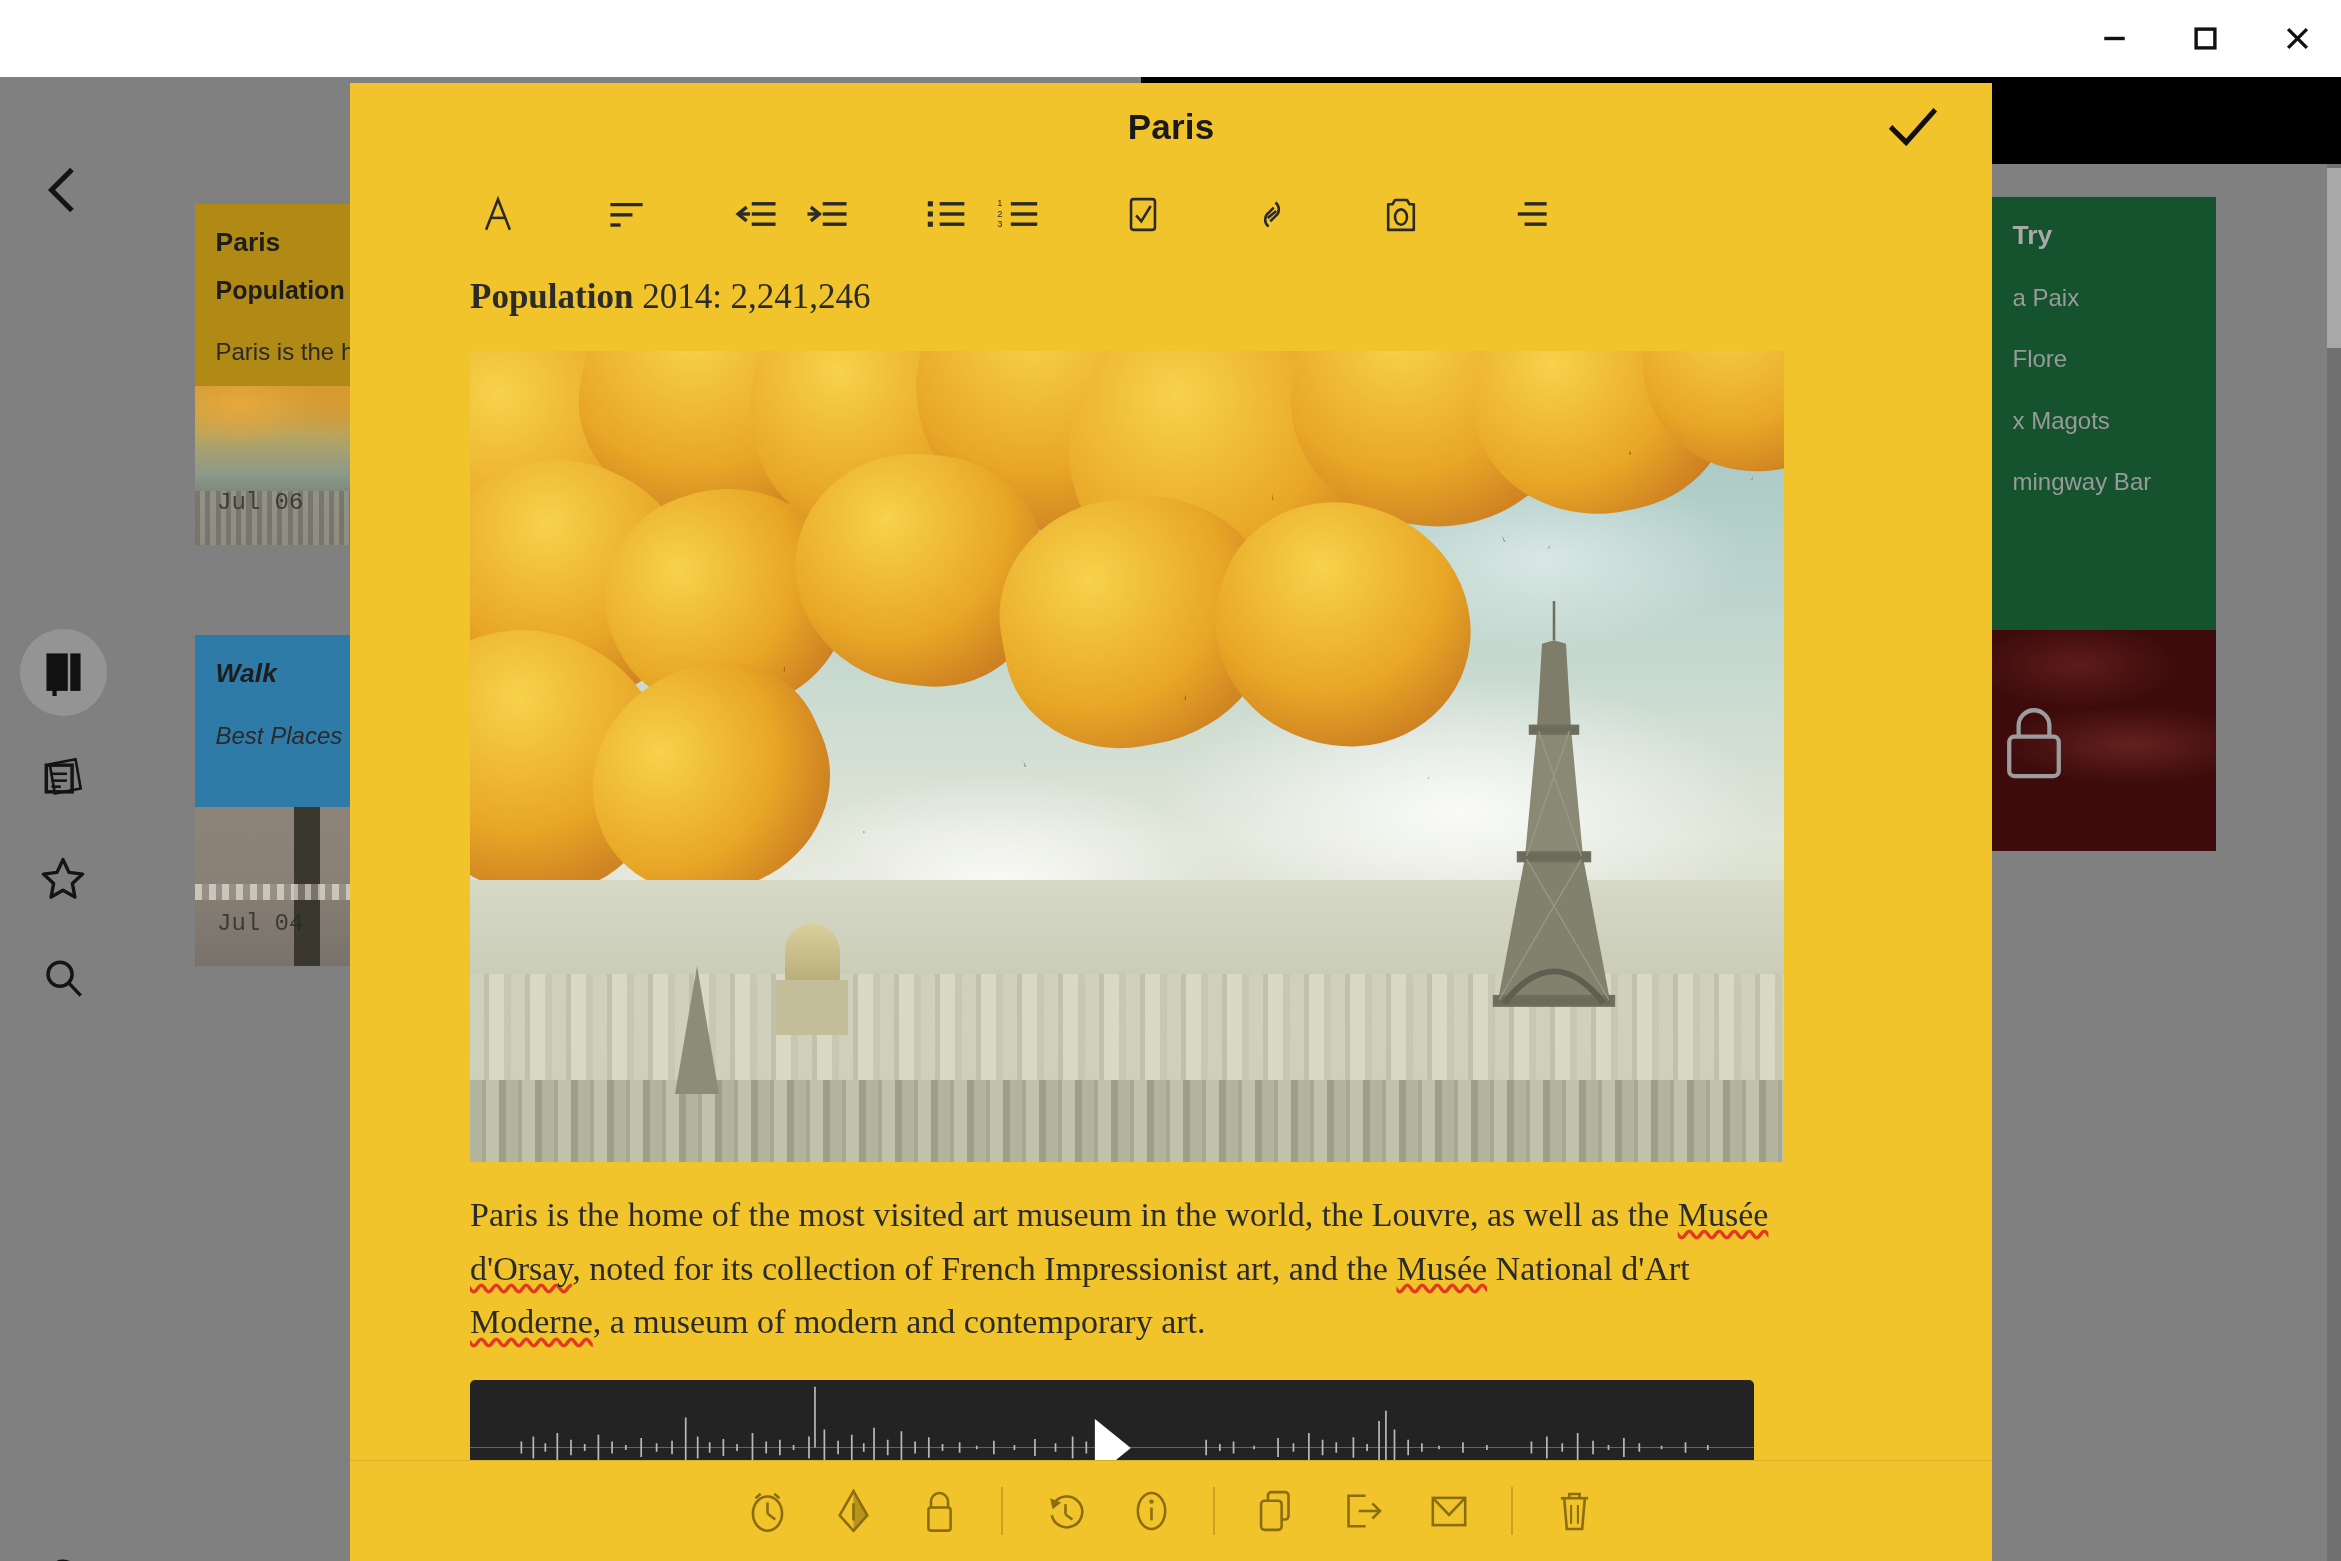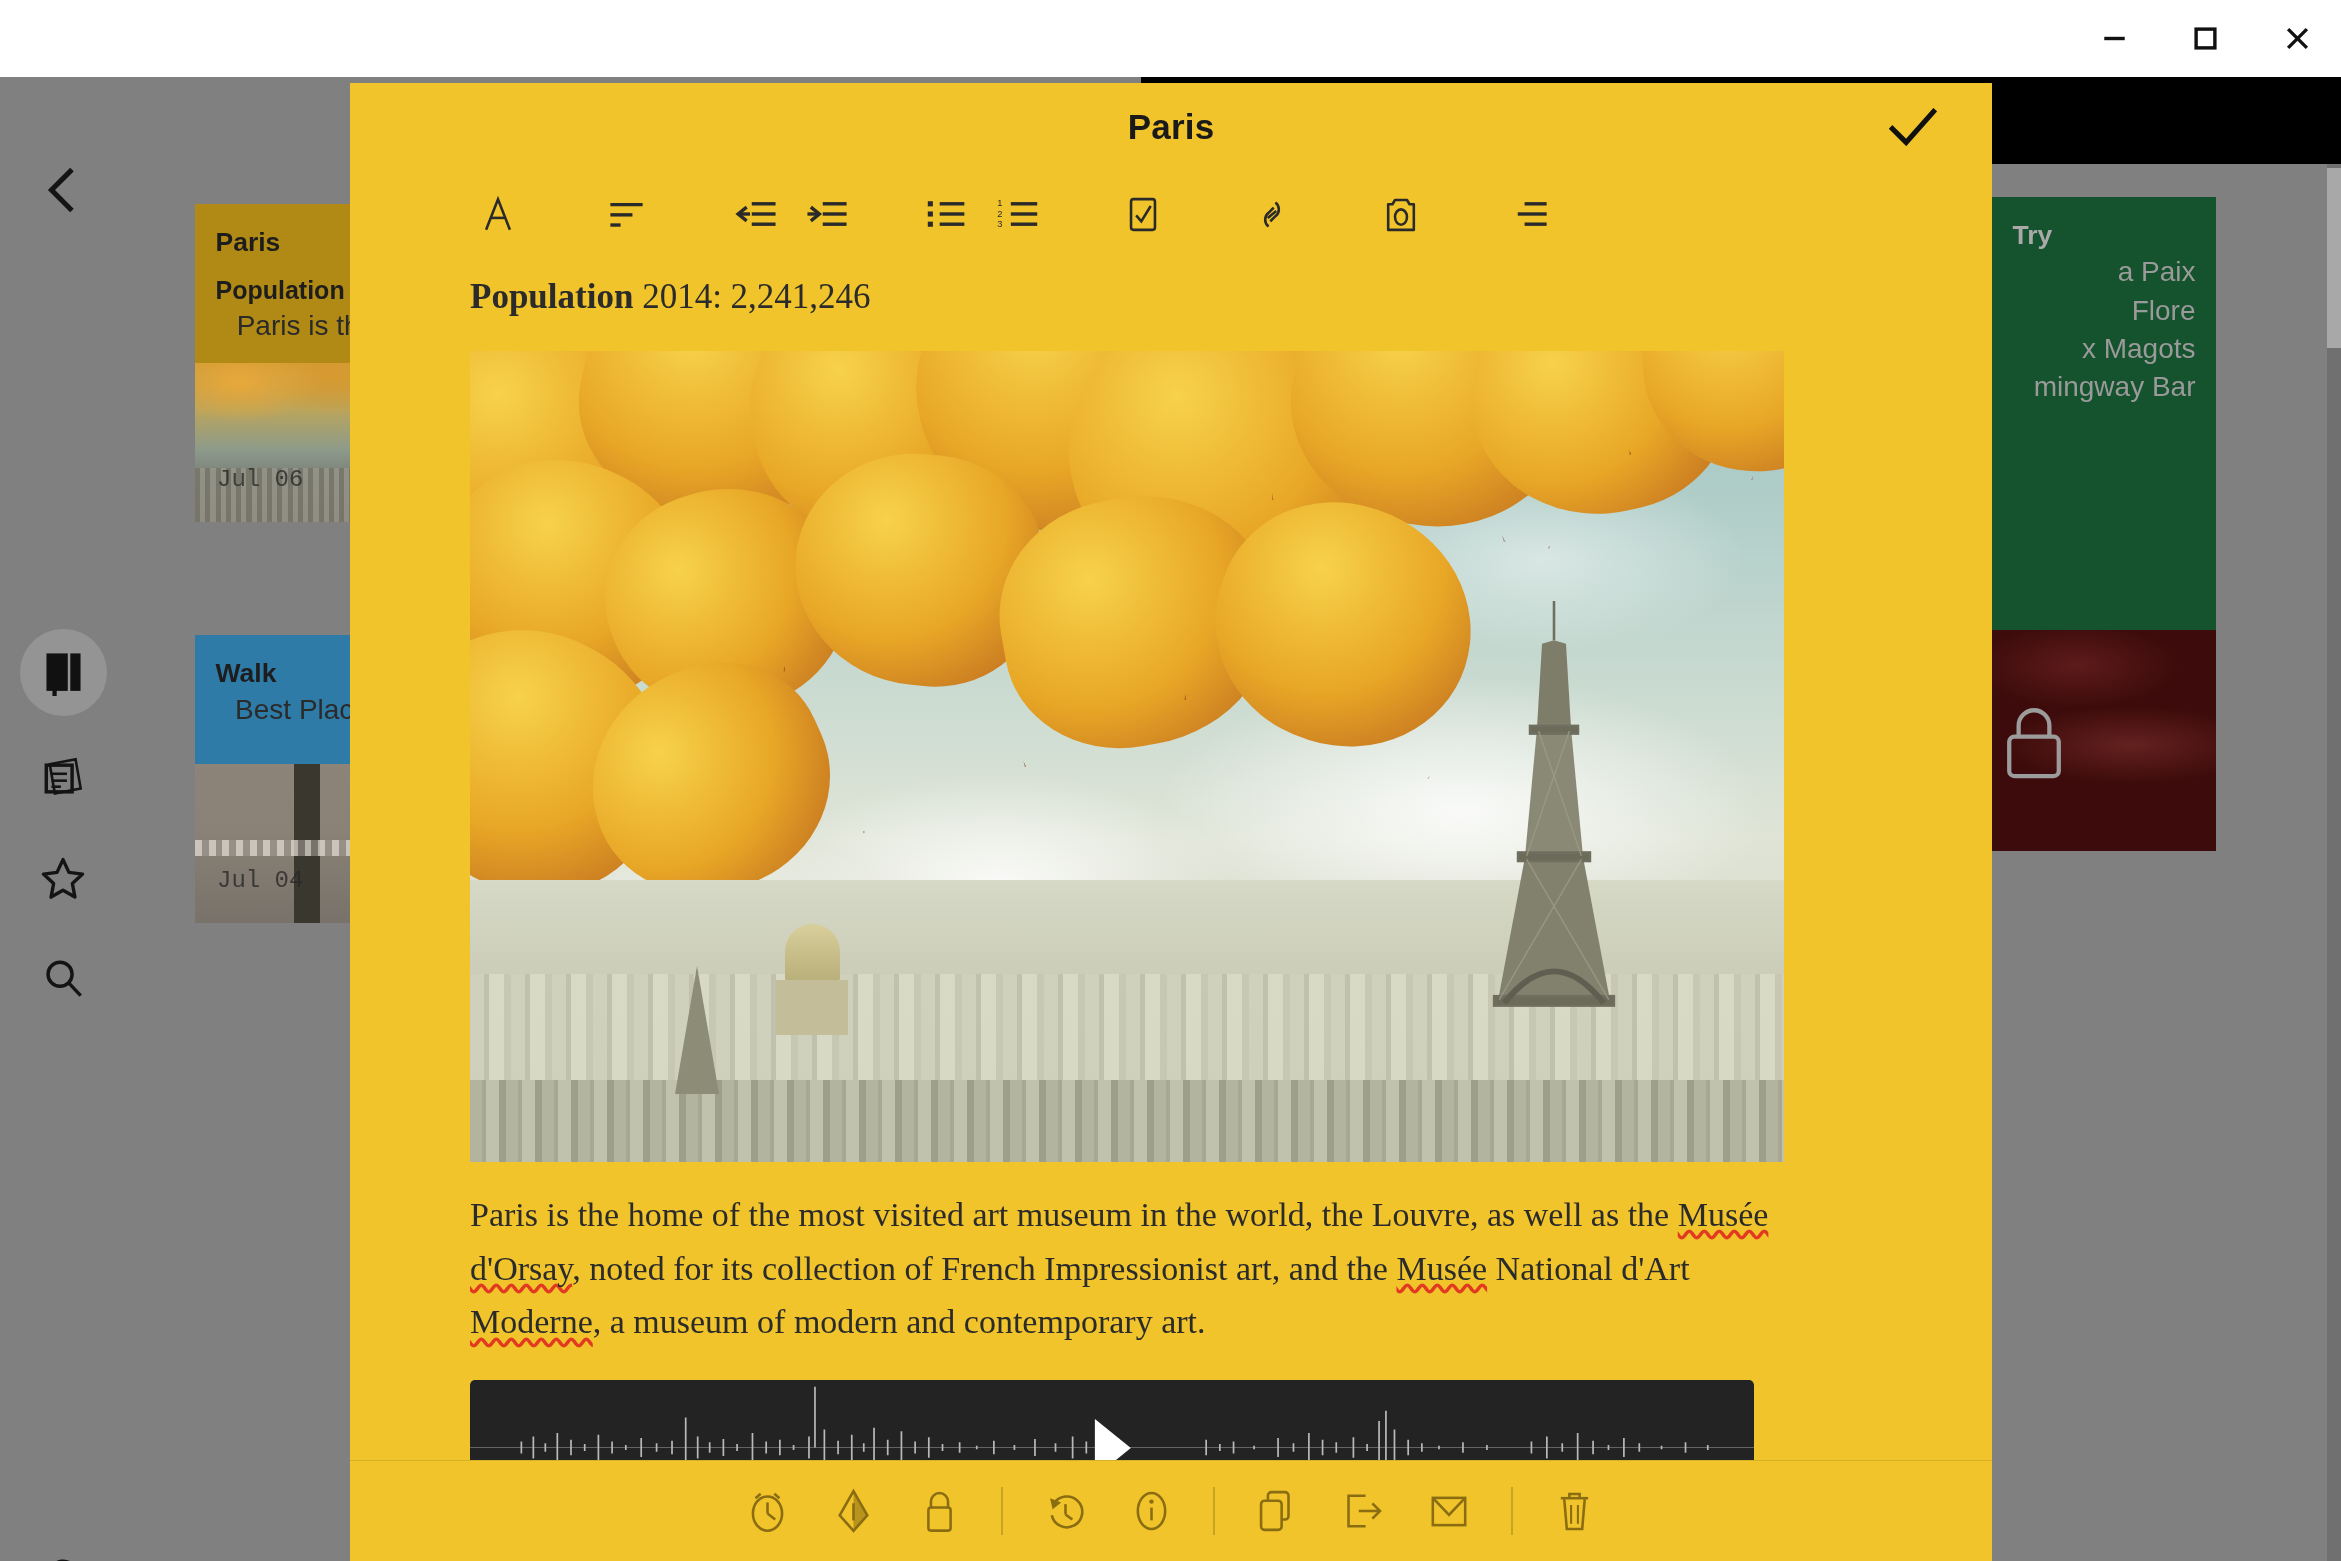--- a/index.html
+++ b/index.html
@@ -69,22 +69,22 @@
   .card-body { padding: 22px 20.5px 19px 20.5px; }
   .card-title {
     font-size: 26.5px; font-weight: bold; color: #1d1d1d;
     line-height: 1.25; white-space: nowrap;
   }
   .card-sub {
     font-size: 25px; font-weight: bold; color: #1d1d1d;
     margin-top: 15.4px; line-height: 1.25; white-space: nowrap;
   }
   .card-line {
-    font-size: 28px; color: #2a2a2a; margin-top: 2px;
-    line-height: 1.3; white-space: nowrap; text-align: right;
+    font-size: 24px; color: #2a2a2a; margin-top: 30px;
+    line-height: 1.3; white-space: nowrap;
   }
   .card-line.light { color: #9a9a9a; }
   .card-title.light { color: #a9a9a9; }
   .card-thumb { width: 100%; height: 159px; position: relative; overflow: hidden; }
   .card-date {
     position: absolute; left: 22px; bottom: 29px;
     font-size: 24px; color: rgba(40,40,40,0.78); font-family: Liberation Mono, monospace;
   }
 
   
@@ -375,21 +375,21 @@
       <div class="card-sub">Population</div>
       <div class="card-line">Paris is the h</div>
     </div>
     <div class="card-thumb">
       <div class="thumb-paris"></div>
       <div class="card-date">Jul 06</div>
     </div>
   </div>
 
   <div class="note-card" style="left:195px; top:558px; background:#2f7ba8;">
-    <div class="card-body" style="padding-bottom:35px;">
+    <div class="card-body" style="padding-bottom:56px;font-style:italic;">
       <div class="card-title">Walk</div>
       <div class="card-line">Best Places t</div>
     </div>
     <div class="card-thumb">
       <div class="thumb-walk"></div>
       <div class="card-date">Jul 04</div>
     </div>
   </div>
 
 

